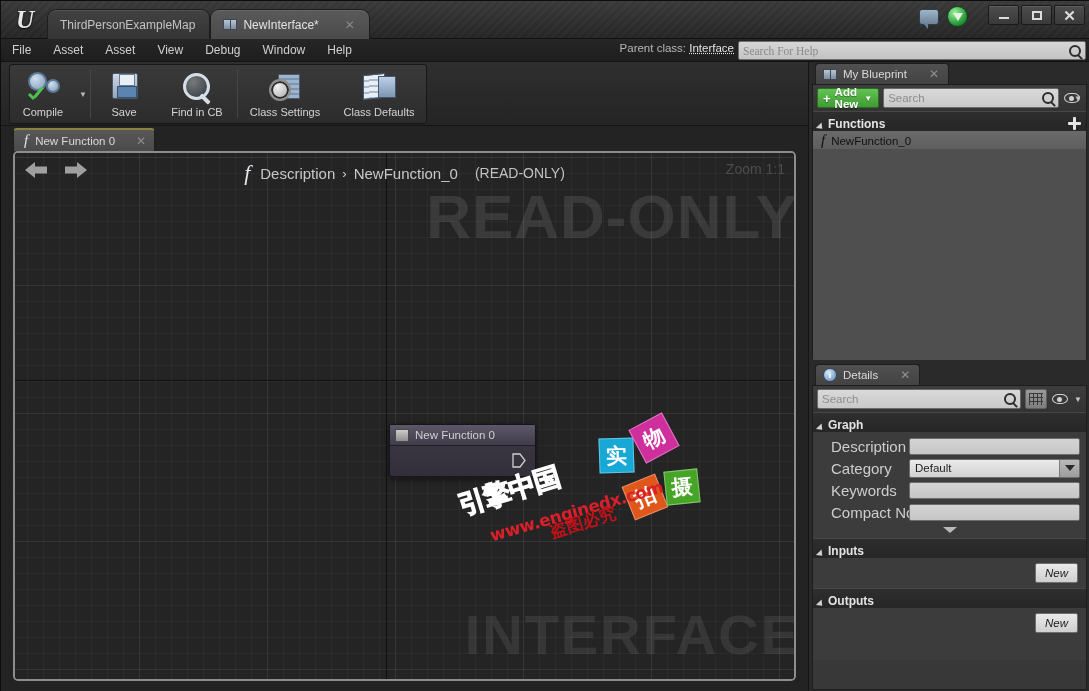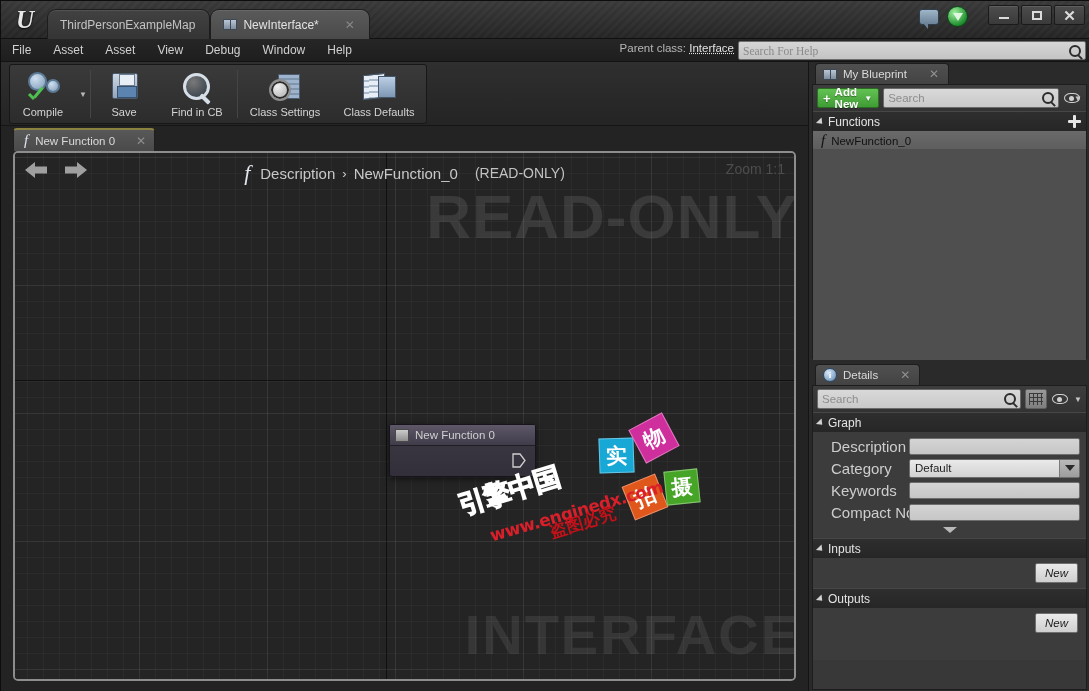--- a/index.html
+++ b/index.html
@@ -458,25 +458,25 @@
   }
   .grid-btn:after {
     content:''; position:absolute; inset: 3px;
     background-image:
       linear-gradient(to right, #3a3a3a 1px, transparent 1px),
       linear-gradient(to bottom, #3a3a3a 1px, transparent 1px);
     background-size: 4px 4px;
   }
 
   .section-header {
-    height: 20px; display: flex; align-items: center;
+    height: 20px; display: flex; align-items: flex-end;
     padding-left: 5px; gap: 5px;
     background: linear-gradient(#2e2e2e, #262626);
     border-top: 1px solid #474747;
-    color: #e4e4e4; font-size: 12px; font-weight: normal;
+    color: #e4e4e4; font-size: 12px; font-weight: bold;
   }
   .tri {
     width: 0; height: 0;
     border-left: 5px solid #d2d2d2; border-top: 4px solid transparent; border-bottom: 4px solid transparent;
     transform: rotate(45deg);
   }
   .plus-sq {
     margin-left: auto; margin-right: 4px;
     width: 15px; height: 15px; position: relative;
   }

